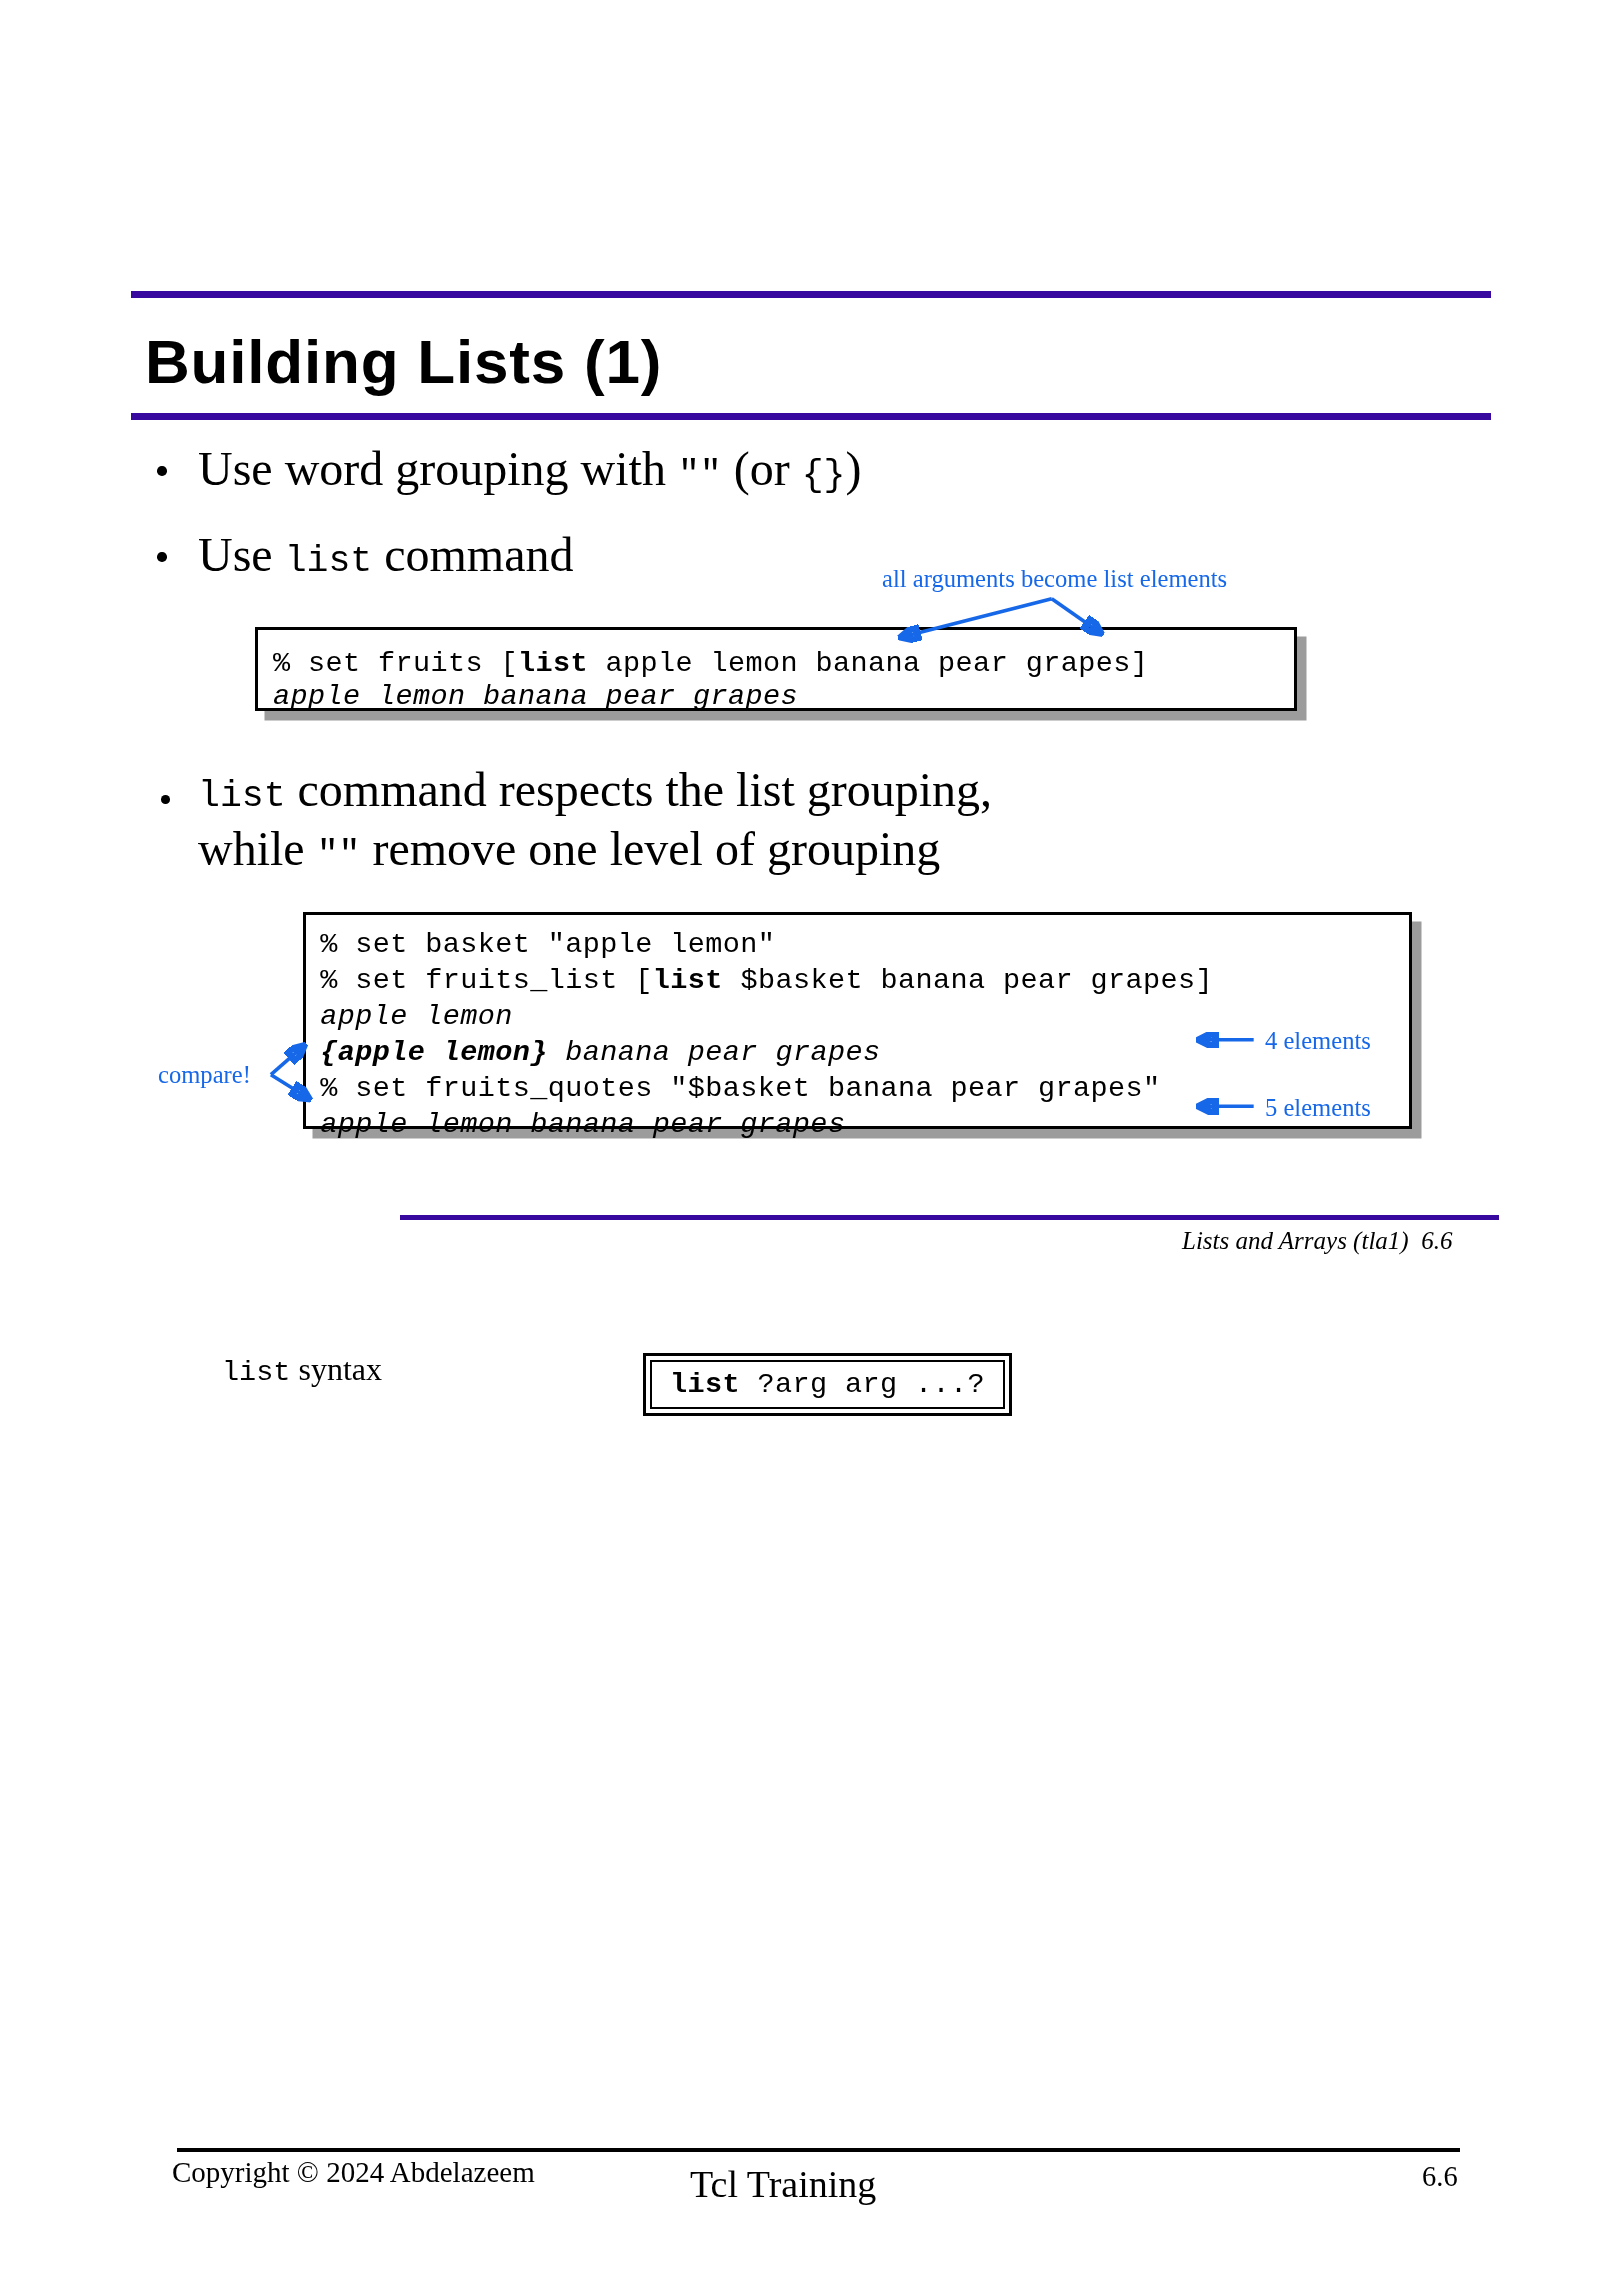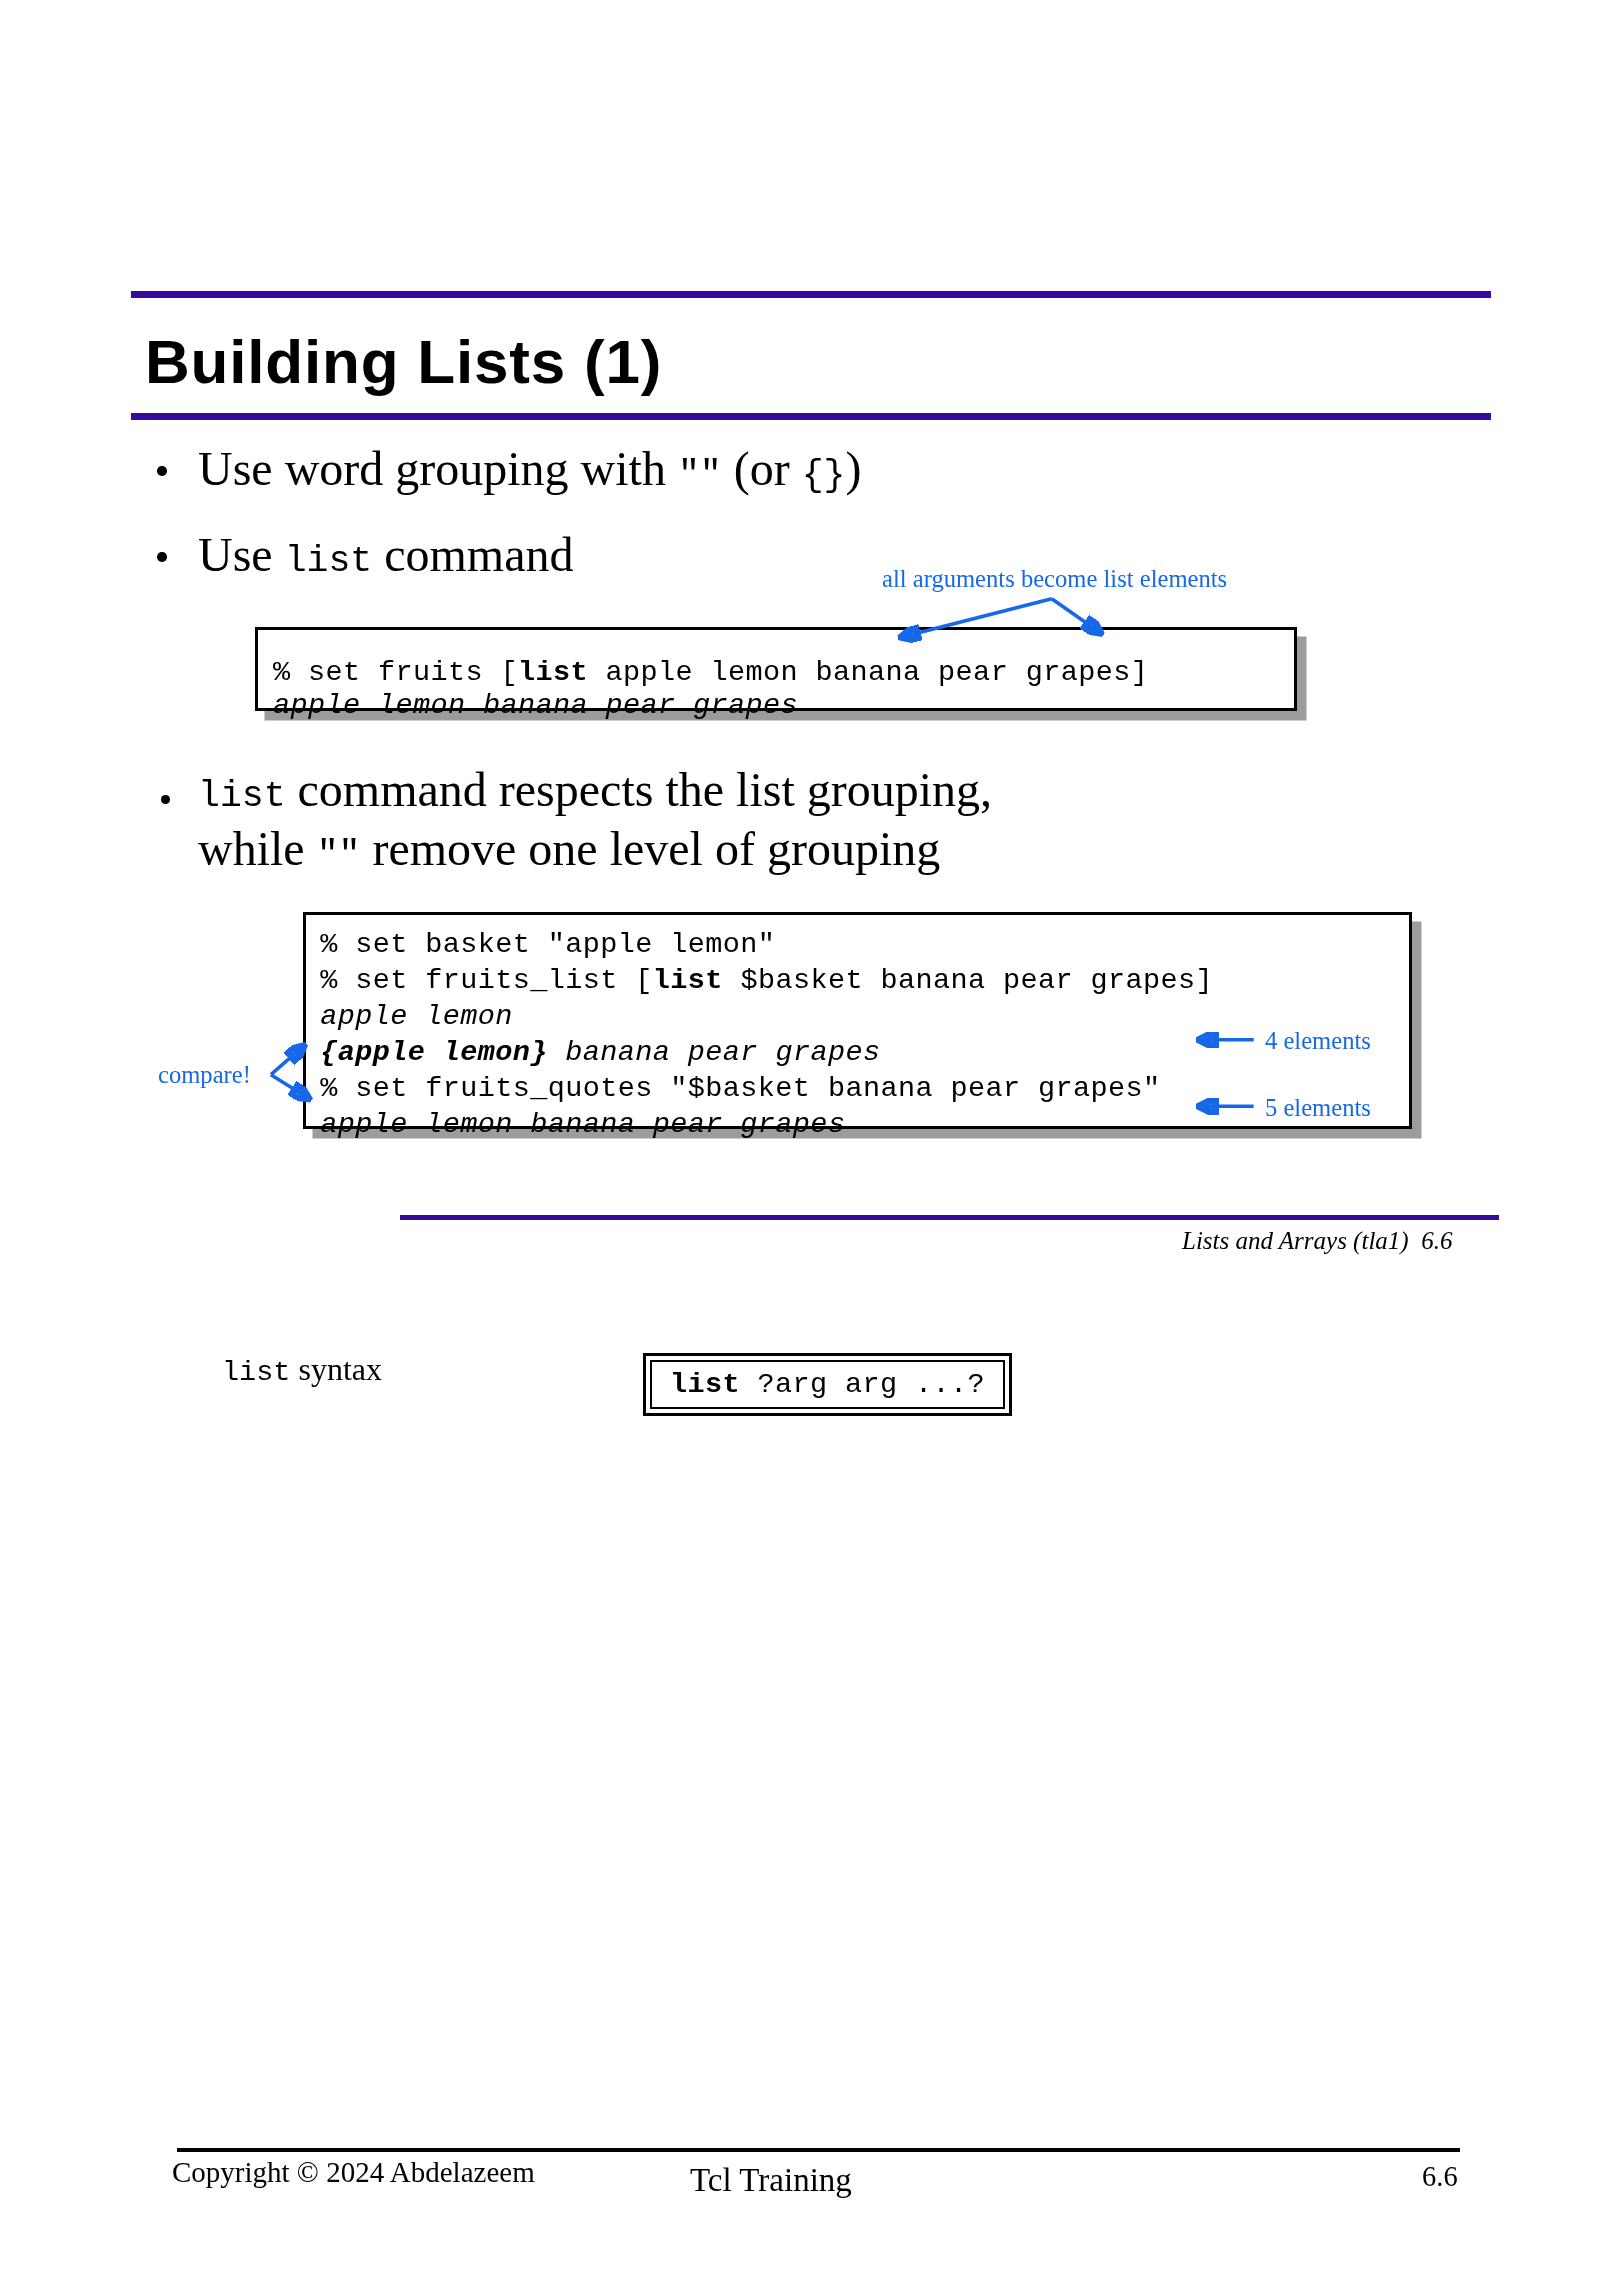--- a/index.html
+++ b/index.html
@@ -22,21 +22,21 @@
 
   .codebox { position:absolute; border:3.2px solid #000; background:#fff;
              box-shadow:9.5px 9.5px 0 #9c9c9c;
              font-family:"Liberation Mono", monospace; font-size:28.5px;
              letter-spacing:0.4px; }
   .codebox .ln { white-space:pre; }
   .codebox .ln span { white-space:pre; }
   .b { font-weight:bold; }
   .i { font-style:italic; }
 
-  .box1 { left:255px; top:627px; width:1042px; height:84px; padding:26px 0 0 15px; line-height:33px; }
+  .box1 { left:255px; top:627px; width:1042px; height:84px; padding:17px 0 0 15px; line-height:33px; }
   .box2 { left:303px; top:912px; width:1109px; height:217px; padding:12px 0 0 14.3px; line-height:36px; }
 
   .syntax-label { position:absolute; display:flex; align-items:baseline; }
   .syntax-label .mono { font-family:"Liberation Mono", monospace; font-size:28.5px; }
   .syntax-label .sans { font-family:Liberation Serif, serif; font-size:32px; white-space:pre;text-align:right; }
 
   .syntaxbox { position:absolute; left:643px; top:1353px; width:369px; height:63px;
                border:3.2px solid #000; padding:4px; background:#fff; }
   .syntaxbox .inner { border:2.4px solid #000; width:100%; height:100%;
                display:flex; align-items:center; justify-content:center;
@@ -103,21 +103,21 @@
   </div>
   <div class="syntaxbox">
     <div class="inner">
       <span class="b">list</span>
         <span> ?arg arg ...?</span>
     </div>
   </div>
 
   <div class="black-rule" style="left:177px; top:2148px; width:1283px; height:4px;"></div>
   <div class="footer-text" style="left:172px; top:2156px;">Copyright © 2024 Abdelazeem</div>
-  <div class="footer-text" style="left:690px; top:2162px; font-size:33px;">Tcl Training</div>
+  <div class="footer-text" style="left:690px; top:2162px; font-size:38px;">Tcl Training</div>
   <div class="footer-text" style="left:1422px; top:2161px; font-size:28.5px;">6.6</div>
 
   <svg class="overlay" viewBox="0 0 2048 2898" xmlns="http://www.w3.org/2000/svg">
     <defs>
       <marker id="ah" viewBox="0 0 10 10" refX="9" refY="5" markerWidth="6.5" markerHeight="4.6" orient="auto">
         <path d="M0,0 L10,5 L0,10 z" fill="#1768e8" stroke="none"></path>
       </marker>
     </defs>
     <path d="M1328,756 L1140,804" marker-end="url(#ah)"></path>
     <path d="M1328,756 L1388,798" marker-end="url(#ah)"></path>

